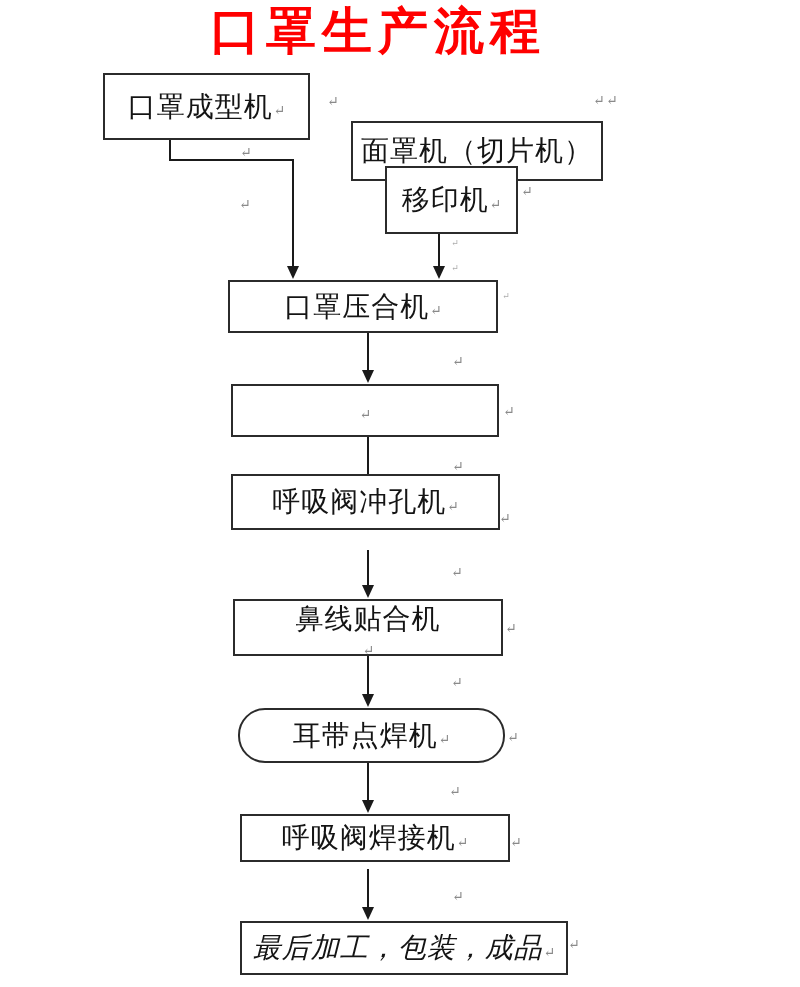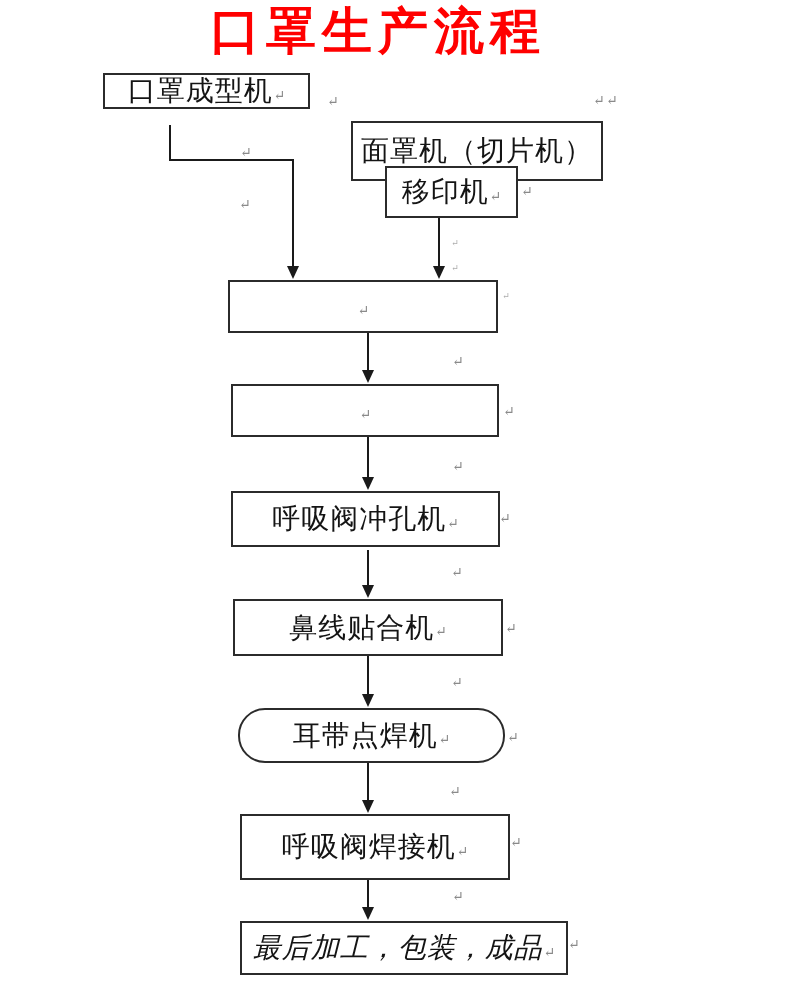--- a/index.html
+++ b/index.html
@@ -57,58 +57,59 @@
       <polygon points="287,266 299,266 293,279"></polygon>
       <polygon points="362,370 374,370 368,383"></polygon>
       <polygon points="362,477 374,477 368,490"></polygon>
       <polygon points="362,585 374,585 368,598"></polygon>
       <polygon points="362,694 374,694 368,707"></polygon>
       <polygon points="362,800 374,800 368,813"></polygon>
       <polygon points="362,907 374,907 368,920"></polygon>
     </g>
   </svg>
 
-  <div class="node" style="left:103px; top:73px; width:207px; height:36px;">
+  <div class="node" style="left:103px; top:73px; width:207px; height:67px;">
     <span>口罩成型机</span>
       <span class="pmark">↵</span>
   </div>
 
   <div class="node" style="left:351px; top:73px; width:252px; height:60px;margin-top:48px;">
     <span>面罩机（切片机）</span>
   </div>
 
-  <div class="node" style="left:385px; top:166px; width:133px; height:52px;">
+  <div class="node" style="left:385px; top:166px; width:133px; height:68px;">
     <span>移印机</span>
       <span class="pmark">↵</span>
   </div>
 
   <div class="node" style="left:228px; top:280px; width:270px; height:53px;">
+    <span>口罩压合机</span>
       <span class="pmark">↵</span>
   </div>
 
   <div class="node" style="left:231px; top:384px; width:268px; height:53px;">
       <span class="pmark">↵</span>
   </div>
 
-  <div class="node" style="left:231px; top:491px; width:269px; height:56px;">
+  <div class="node" style="left:231px; top:474px; width:269px; height:56px;">
     <span>呼吸阀冲孔机</span>
       <span class="pmark">↵</span>
   </div>
 
-  <div class="node" style="left:233px; top:599px; width:270px; height:57px;">
+  <div class="node" style="left:233px; top:599px; width:270px; height:57px;flex-direction:column;">
     <span>鼻线贴合机</span>
       <span class="pmark">↵</span>
   </div>
 
   <div class="node" style="left:238px; top:708px; width:267px; height:55px;border-radius:27px;">
     <span>耳带点焊机</span>
       <span class="pmark">↵</span>
   </div>
 
-  <div class="node" style="left:240px; top:814px; width:270px; height:66px;">
+  <div class="node" style="left:240px; top:814px; width:270px; height:48px;">
     <span>呼吸阀焊接机</span>
       <span class="pmark">↵</span>
   </div>
 
   <div class="node" style="left:240px; top:921px; width:328px; height:54px;font-style:italic;">
     <span>最后加工，包装，成品</span>
       <span class="pmark">↵</span>
   </div>
 
   <span class="wire-mark" style="left:333px; top:102px;">↵</span>

